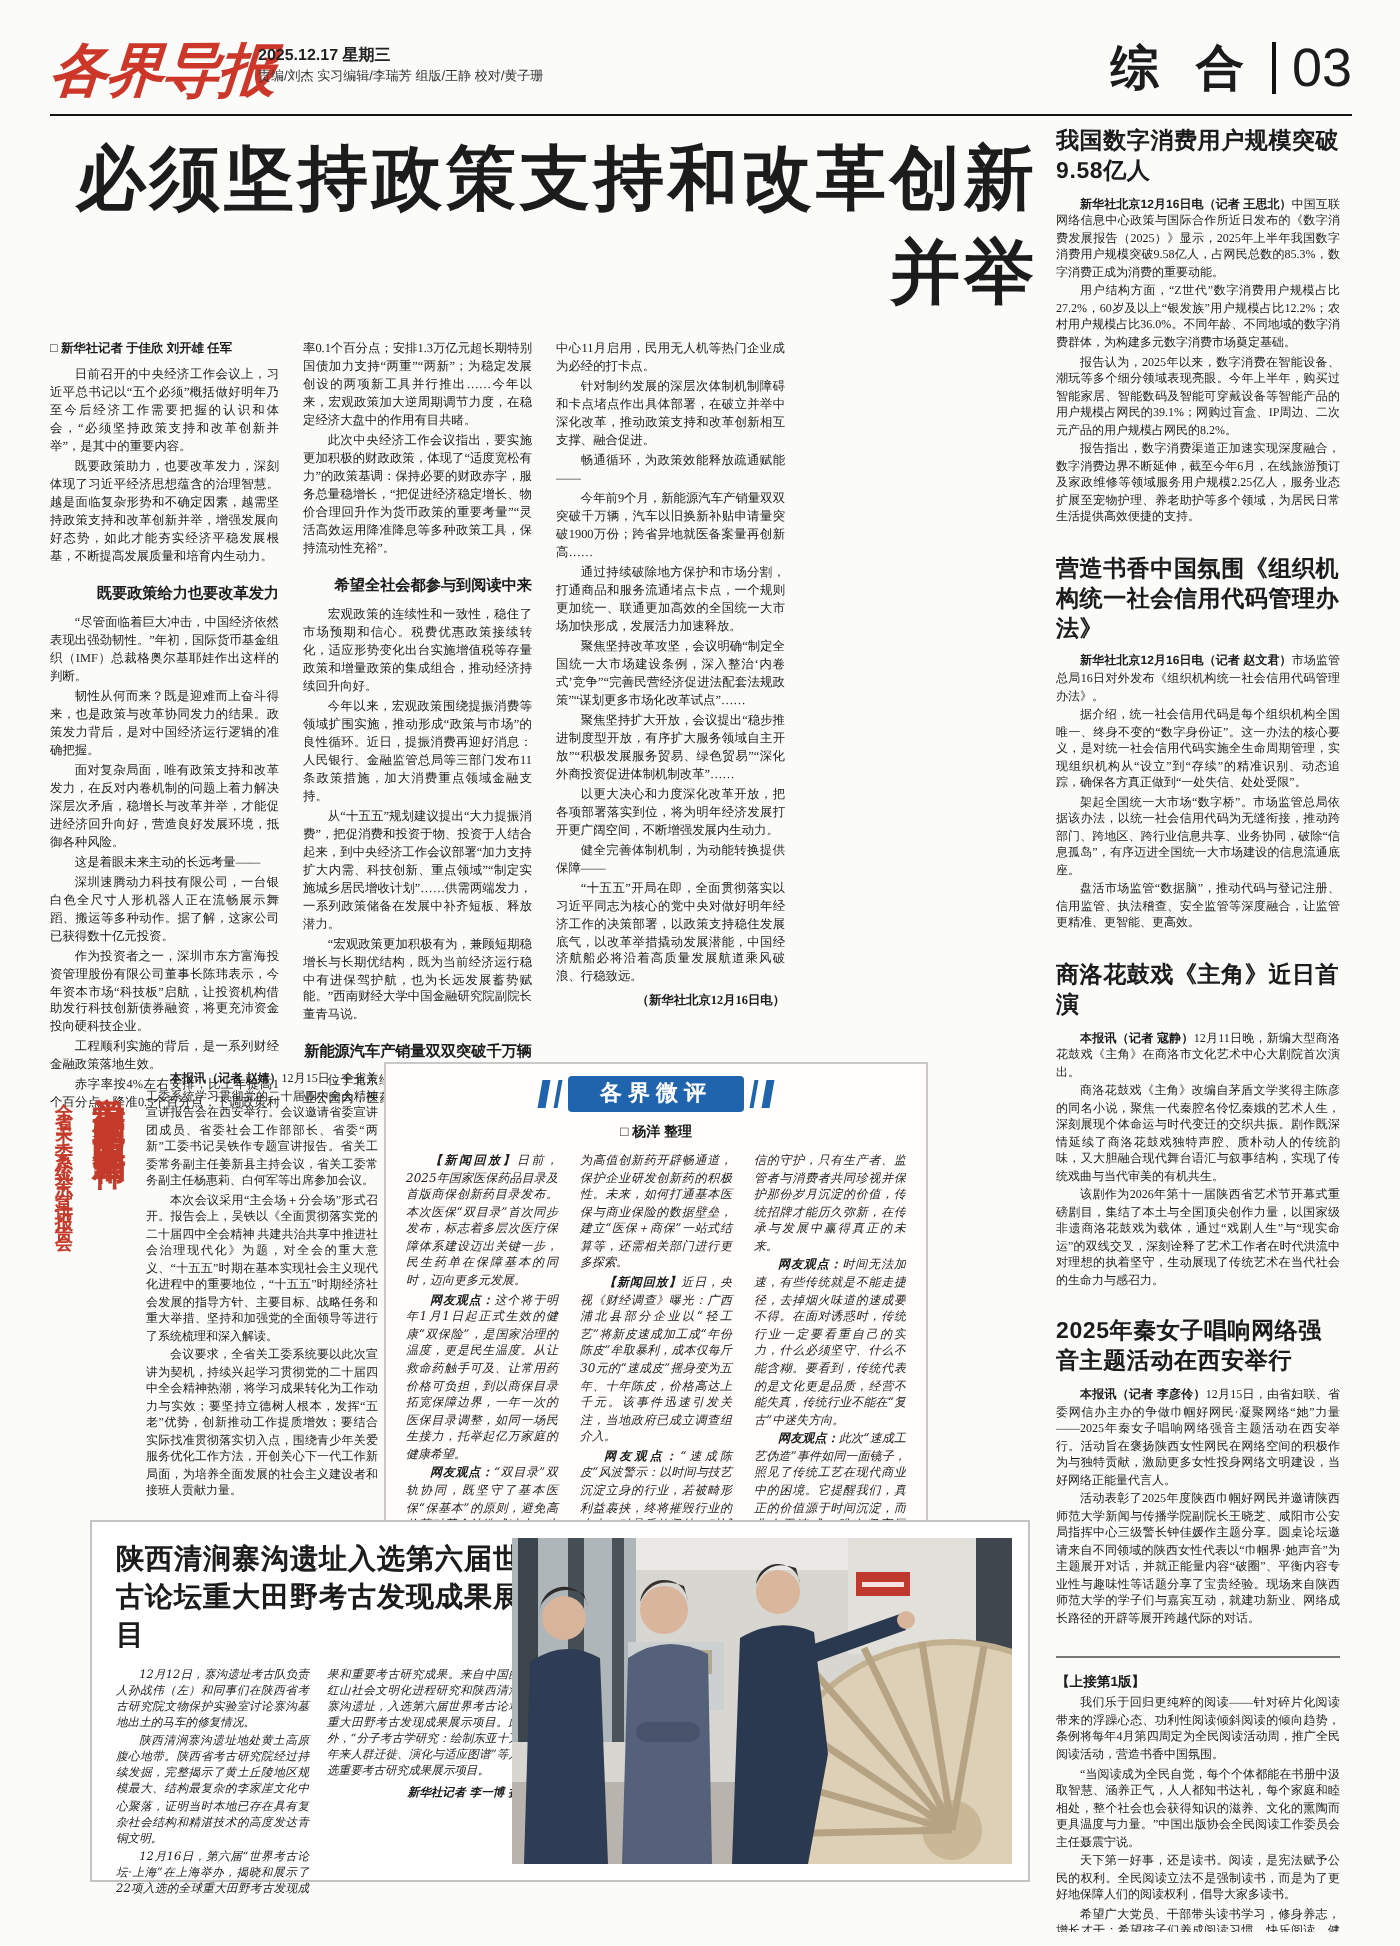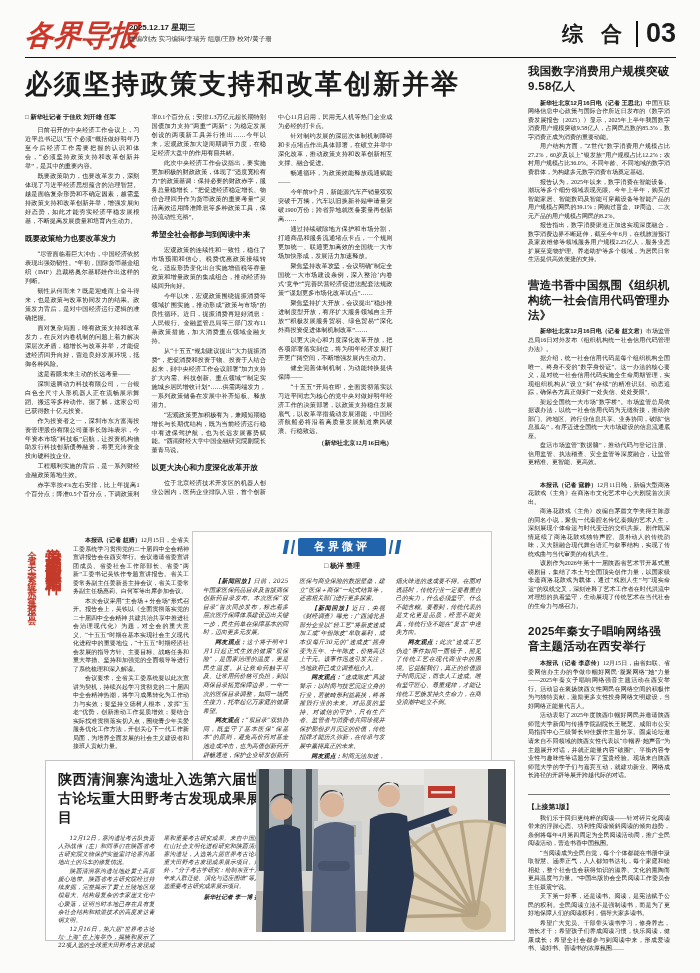--- a/index.html
+++ b/index.html
@@ -6,46 +6,46 @@
   body{width:700px;height:973px;background:#fbfbfa;position:relative;overflow:hidden;
        font-family:"Liberation Serif",serif;color:#1c1c1c;}
   
   .masthead{position:absolute;left:25px;top:14px;right:24px;height:40px;}
   .logo{position:absolute;left:0;top:2px;font-size:29px;font-weight:bold;font-style:italic;
         color:#cd372a;letter-spacing:-1px;font-family:"Liberation Serif",serif;transform:skewX(-4deg);}
   .dateblock{position:absolute;left:104px;top:8px;line-height:1.5;}
   .dateline{font-size:8px;font-family:"Liberation Sans",sans-serif;color:#222;font-weight:bold;}
   .staffline{font-size:6.5px;font-family:"Liberation Sans",sans-serif;color:#333;}
   .sectionblock{position:absolute;right:0;top:4px;display:flex;align-items:center;gap:8px;}
-  .section-title{font-size:21px;font-weight:900;font-family:"Liberation Sans",sans-serif;letter-spacing:6px;}
+  .section-title{font-size:24px;font-weight:900;font-family:"Liberation Sans",sans-serif;letter-spacing:6px;}
   .section-div{width:2px;height:26px;background:#111;}
-  .pagenum{font-size:27px;font-weight:700;font-family:"Liberation Sans",sans-serif;}
+  .pagenum{font-size:27px;font-weight:400;font-family:"Liberation Sans",sans-serif;}
   .toprule{position:absolute;left:25px;right:24px;top:57px;border-top:1.8px solid #151515;}
   
   .main{position:absolute;left:25px;top:66px;width:494px;}
-  .main-h1{font-family:"Liberation Sans",sans-serif;font-weight:900;font-size:27px;
-           text-align:left;letter-spacing:2px;margin:0;}
+  .main-h1{font-family:"Liberation Sans",sans-serif;font-weight:900;font-size:35px;
+           text-align:right;letter-spacing:2px;margin:0;}
   .main-sub{font-family:"Liberation Sans",sans-serif;font-weight:bold;font-size:14px;
             text-align:center;margin-top:7px;letter-spacing:1px;}
   .main-cols{margin-top:11px;height:392px;column-count:4;column-gap:12px;column-fill:auto;
              overflow:hidden;text-align:justify;font-size:6.2px;line-height:1.45;}
   .para{margin:0 0 1px 0;text-indent:2em;}
   .by{font-weight:bold;font-family:"Liberation Sans",sans-serif;text-indent:0;margin-bottom:4px;}
   .subhead{font-family:"Liberation Sans",sans-serif;font-weight:bold;font-size:7.6px;
-           text-align:left;text-indent:0;margin:7px 0 6px;}
+           text-align:right;text-indent:0;margin:7px 0 6px;}
   .ending{text-align:right;font-weight:bold;text-indent:0;margin-top:3px;}
   
   .ggw{position:absolute;left:25px;top:536px;width:164px;height:270px;display:flex;}
   .ggw-kicker{writing-mode:vertical-rl;color:#c43b2b;font-size:9px;letter-spacing:5px;
               font-family:"Liberation Sans",sans-serif;font-weight:bold;margin:8px 3px 0 0;}
   .ggw-head{writing-mode:vertical-rl;color:#c43b2b;font-size:16.5px;font-weight:900;
             font-family:"Liberation Sans",sans-serif;letter-spacing:2px;margin:0 8px 0 2px;}
   .ggw-body{flex:1;font-size:6px;line-height:1.42;text-align:justify;overflow:hidden;}
   
-  .wp{position:absolute;left:192px;top:531px;width:300px;height:259px;border:1px solid #c9c9c9;
+  .wp{position:absolute;left:192px;top:531px;width:272px;height:259px;border:1px solid #c9c9c9;
       background:#fffefc;padding:0 10px;box-sizing:border-box;}
   .wp-head{display:flex;align-items:center;justify-content:center;gap:4px;margin-top:6px;}
   .wp-bar{width:4px;height:14px;background:#1f64ad;transform:skewX(-10deg);}
   .wp-bar.thin{width:2px;}
   .wp-title{background:#1f64ad;color:#fff;font-family:"Liberation Sans",sans-serif;font-weight:bold;
             font-size:11px;padding:1px 16px 2px;border-radius:2px;letter-spacing:3px;}
   .wp-editor{text-align:center;font-size:7px;font-weight:bold;
              font-family:"Liberation Sans",sans-serif;margin:5px 0 6px;}
   .wp-cols{height:198px;column-count:3;column-gap:11px;column-fill:auto;overflow:hidden;
            font-family:"DejaVu Serif",serif;font-style:italic;font-size:6px;line-height:1.43;
@@ -104,21 +104,21 @@
         <p class="para">深圳速腾动力科技有限公司，一台银白色全尺寸人形机器人正在流畅展示舞蹈、搬运等多种动作。据了解，这家公司已获得数十亿元投资。</p>
         <p class="para">作为投资者之一，深圳市东方富海投资管理股份有限公司董事长陈玮表示，今年资本市场“科技板”启航，让投资机构借助发行科技创新债券融资，将更充沛资金投向硬科技企业。</p>
         <p class="para">工程顺利实施的背后，是一系列财经金融政策落地生效。</p>
         <p class="para">赤字率按4%左右安排，比上年提高1个百分点；降准0.5个百分点，下调政策利率0.1个百分点；安排1.3万亿元超长期特别国债加力支持“两重”“两新”；为稳定发展创设的两项新工具并行推出……今年以来，宏观政策加大逆周期调节力度，在稳定经济大盘中的作用有目共睹。</p>
         <p class="para">此次中央经济工作会议指出，要实施更加积极的财政政策，体现了“适度宽松有力”的政策基调：保持必要的财政赤字，服务总量稳增长，“把促进经济稳定增长、物价合理回升作为货币政策的重要考量”“灵活高效运用降准降息等多种政策工具，保持流动性充裕”。</p>
         <p class="subhead">希望全社会都参与到阅读中来</p>
         <p class="para">宏观政策的连续性和一致性，稳住了市场预期和信心。税费优惠政策接续转化，适应形势变化出台实施增值税等存量政策和增量政策的集成组合，推动经济持续回升向好。</p>
         <p class="para">今年以来，宏观政策围绕提振消费等领域扩围实施，推动形成“政策与市场”的良性循环。近日，提振消费再迎好消息：人民银行、金融监管总局等三部门发布11条政策措施，加大消费重点领域金融支持。</p>
         <p class="para">从“十五五”规划建议提出“大力提振消费”，把促消费和投资于物、投资于人结合起来，到中央经济工作会议部署“加力支持扩大内需、科技创新、重点领域”“制定实施城乡居民增收计划”……供需两端发力，一系列政策储备在发展中补齐短板、释放潜力。</p>
         <p class="para">“宏观政策更加积极有为，兼顾短期稳增长与长期优结构，既为当前经济运行稳中有进保驾护航，也为长远发展蓄势赋能。”西南财经大学中国金融研究院副院长董青马说。</p>
-        <p class="subhead">以更大决心和力度深化改革开放</p>
+        <p class="subhead">新能源汽车产销量双双突破千万辆</p>
         <p class="para">位于北京经济技术开发区的机器人创业公园内，医药企业排队入驻，首个创新中心11月启用，民用无人机等热门企业成为必经的打卡点。</p>
         <p class="para">针对制约发展的深层次体制机制障碍和卡点堵点作出具体部署，在破立并举中深化改革，推动政策支持和改革创新相互支撑、融合促进。</p>
         <p class="para">畅通循环，为政策效能释放疏通赋能——</p>
         <p class="para">今年前9个月，新能源汽车产销量双双突破千万辆，汽车以旧换新补贴申请量突破1900万份；跨省异地就医备案量再创新高……</p>
         <p class="para">通过持续破除地方保护和市场分割，打通商品和服务流通堵点卡点，一个规则更加统一、联通更加高效的全国统一大市场加快形成，发展活力加速释放。</p>
         <p class="para">聚焦坚持改革攻坚，会议明确“制定全国统一大市场建设条例，深入整治‘内卷式’竞争”“完善民营经济促进法配套法规政策”“谋划更多市场化改革试点”……</p>
         <p class="para">聚焦坚持扩大开放，会议提出“稳步推进制度型开放，有序扩大服务领域自主开放”“积极发展服务贸易、绿色贸易”“深化外商投资促进体制机制改革”……</p>
         <p class="para">以更大决心和力度深化改革开放，把各项部署落实到位，将为明年经济发展打开更广阔空间，不断增强发展内生动力。</p>
         <p class="para">健全完善体制机制，为动能转换提供保障——</p>
         <p class="para">“十五五”开局在即，全面贯彻落实以习近平同志为核心的党中央对做好明年经济工作的决策部署，以政策支持稳住发展底气，以改革举措撬动发展潜能，中国经济航船必将沿着高质量发展航道乘风破浪、行稳致远。</p>
@@ -169,20 +169,21 @@
     <article>
       <h3 class="side-h">营造书香中国氛围《组织机构统一社会信用代码管理办法》</h3>
       <div>
           <p class="para"><b>新华社北京12月16日电（记者 赵文君）</b>市场监管总局16日对外发布《组织机构统一社会信用代码管理办法》。</p>
           <p class="para">据介绍，统一社会信用代码是每个组织机构全国唯一、终身不变的“数字身份证”。这一办法的核心要义，是对统一社会信用代码实施全生命周期管理，实现组织机构从“设立”到“存续”的精准识别、动态追踪，确保各方真正做到“一处失信、处处受限”。</p>
           <p class="para">架起全国统一大市场“数字桥”。市场监管总局依据该办法，以统一社会信用代码为无缝衔接，推动跨部门、跨地区、跨行业信息共享、业务协同，破除“信息孤岛”，有序迈进全国统一大市场建设的信息流通底座。</p>
           <p class="para">盘活市场监管“数据脑”，推动代码与登记注册、信用监管、执法稽查、安全监管等深度融合，让监管更精准、更智能、更高效。</p>
         </div>
     </article>
     <article>
+      <h3 class="side-h">商洛花鼓戏《主角》近日首演</h3>
       <div>
           <p class="para"><b>本报讯（记者 寇静）</b>12月11日晚，新编大型商洛花鼓戏《主角》在商洛市文化艺术中心大剧院首次演出。</p>
           <p class="para">商洛花鼓戏《主角》改编自茅盾文学奖得主陈彦的同名小说，聚焦一代秦腔名伶忆秦娥的艺术人生，深刻展现个体命运与时代变迁的交织共振。剧作既深情延续了商洛花鼓戏独特声腔、质朴动人的传统韵味，又大胆融合现代舞台语汇与叙事结构，实现了传统戏曲与当代审美的有机共生。</p>
           <p class="para">该剧作为2026年第十一届陕西省艺术节开幕式重磅剧目，集结了本土与全国顶尖创作力量，以国家级非遗商洛花鼓戏为载体，通过“戏剧人生”与“现实命运”的双线交叉，深刻诠释了艺术工作者在时代洪流中对理想的执着坚守，生动展现了传统艺术在当代社会的生命力与感召力。</p>
         </div>
     </article>
     <article>
       <h3 class="side-h">2025年秦女子唱响网络强音主题活动在西安举行</h3>
       <div>
           <p class="para"><b>本报讯（记者 李彦伶）</b>12月15日，由省妇联、省委网信办主办的争做巾帼好网民·凝聚网络“她”力量——2025年秦女子唱响网络强音主题活动在西安举行。活动旨在褒扬陕西女性网民在网络空间的积极作为与独特贡献，激励更多女性投身网络文明建设，当好网络正能量代言人。</p>

